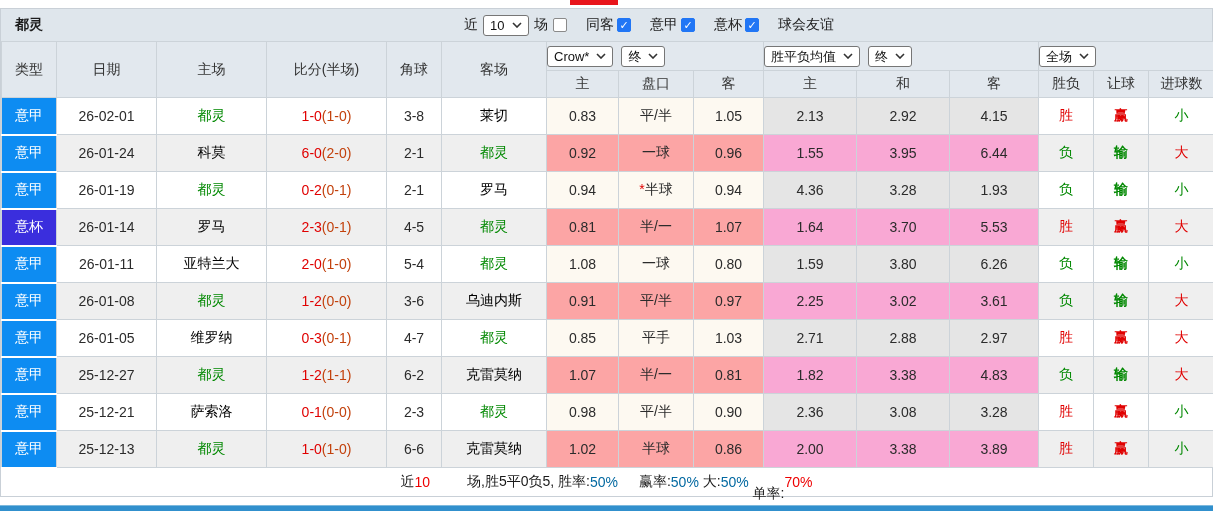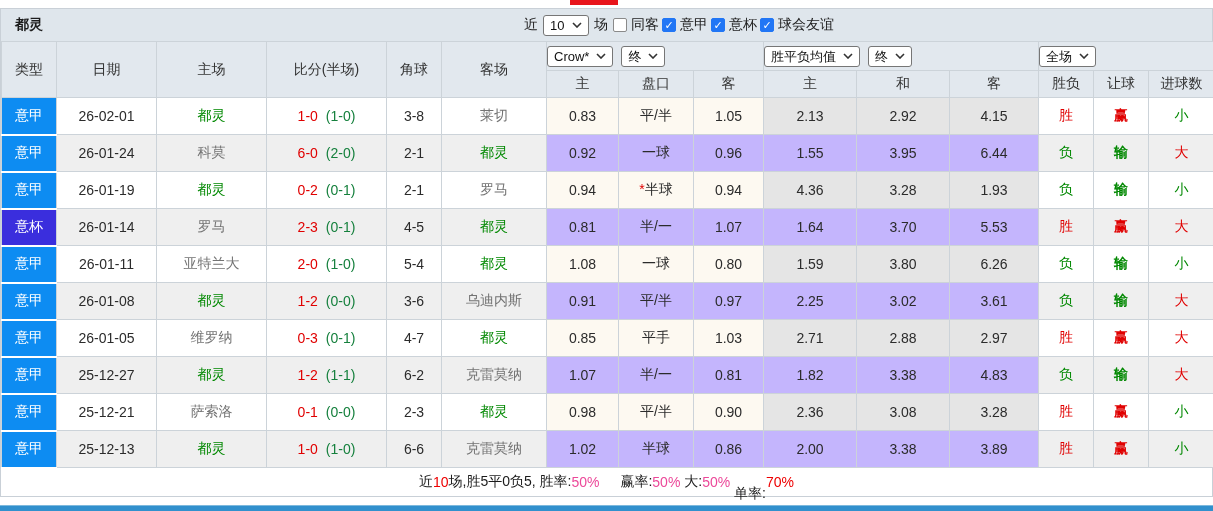--- a/index.html
+++ b/index.html
@@ -5,48 +5,48 @@
   * { box-sizing: border-box; }
   body { margin:0; width:1213px; background:#fff; font-family:"Liberation Sans","DejaVu Sans",sans-serif; }
   .top-strip { height:8px; position:relative; background:#fff; }
   .red-bar { position:absolute; left:570px; top:0; width:48px; height:5px; background:#e8151c; }
   .panel { border:1px solid #c9d0d7; }
   .title-bar { height:32px; background:#dfe6ec; display:flex; align-items:center; padding-left:14px; }
   .team-name { font-weight:bold; font-size:14px; color:#1c1c1c; }
   .controls { margin-left:auto; margin-right:378px; display:flex; align-items:center; gap:5px; font-size:14px; color:#222; }
   .select { display:inline-flex; align-items:center; gap:7px; background:#fff; border:1px solid #767676; border-radius:3px; padding:2px 6px; font-size:13px; color:#111; cursor:default; line-height:15px; }
   .select svg { flex:0 0 auto; }
-  .cbgroup { display:inline-flex; align-items:center; gap:4px; }
+  .cbgroup { display:inline-flex; align-items:center; gap:19px; }
   .cbx { width:14px; height:14px; border-radius:2px; display:inline-flex; align-items:center; justify-content:center; font-size:11px; line-height:1; }
   .cbx.off { background:#fff; border:1px solid #8a8a8a; }
   .cbx.on  { background:#2176f5; border:1px solid #2176f5; color:#fff; }
   table { border-collapse:collapse; table-layout:fixed; width:100%; }
   th, td { border:1px solid #ccd3d9; text-align:center; font-size:14px; padding:0; white-space:nowrap; overflow:hidden; }
   thead th { background:#e2e8ee; font-weight:normal; color:#333; height:29px; }
   thead tr.sub th { height:27px; }
   .selcell { }
   .selwrap { display:flex; align-items:center; gap:8px; }
   tbody td { height:37px; background:#fff; color:#2b2b2b; }
   tr.even td { background:#efefef; }
   tbody td.c-odds { background:#fdf9f1; }
-  tr.even td.c-odds { background:#c4b5fd; }
+  tr.even td.c-odds { background:#fca5a5; }
   tbody td.c-avg { background:#e5e5e5; }
-  tr.even td.c-avg { background:#c4b5fd; }
+  tr.even td.c-avg { background:#f9a8d4; }
   tbody td.lg-blue   { background:#0d8cf2; color:#fff; border-bottom:2px solid #fff; }
   tbody td.lg-purple { background:#3a2edd; color:#fff; border-bottom:2px solid #fff; }
   .green { color:#008800; }
   .red { color:#e00000; }
-  .dark { color:#737373; }
+  .dark { color:#000000; }
   .ft { color:#e00000; }
-  .ht { color:#15803d;padding-left:8px; }
+  .ht { color:#c2410c; }
   .star { color:#e00000; }
   .c-bold { font-weight:bold; }
   .summary { height:27px; display:flex; align-items:center; justify-content:center; font-size:14px; color:#000; background:#fff; }
   .s-black { color:#1a1a1a; }
-  .s-blue { color:#ec4899; }
+  .s-blue { color:#0369a1; }
   .s-red { color:#ee0000; }
   .gap { height:8px; background:#fff; }
   .bottom-bar { height:7px; background:#3190cd; border-top:1px solid #7db9dd; }
 </style>
 </head>
 <body>
 
 <div class="top-strip">
   <div class="red-bar"></div>
 </div>
@@ -336,21 +336,21 @@
     <td class="red">胜</td>
     <td class="c-bold red">赢</td>
     <td class="green">小</td>
   </tr>
       </tbody>
   </table>
 
   <div class="summary" id="summary">
       <span class="s-black" style="white-space: pre;">近</span>
       <span class="s-red" style="white-space: pre;">10</span>
-      <span class="s-black" style="white-space: pre;">场,胜5平0负5, 胜率:</span>
+      <span class="s-black" style="white-space: pre; padding-left: 37px;">场,胜5平0负5, 胜率:</span>
       <span class="s-blue" style="white-space: pre;">50%</span>
       <span class="s-black" style="white-space: pre; margin-left: 17px;"> 赢率:</span>
       <span class="s-blue" style="white-space: pre;">50%</span>
       <span class="s-black" style="white-space: pre;"> 大:</span>
       <span class="s-blue" style="white-space: pre;">50%</span>
       <span class="s-black" style="white-space: pre; margin-top: 24px;"> 单率:</span>
       <span class="s-red" style="white-space: pre;">70%</span>
     </div>
 </div>
 

